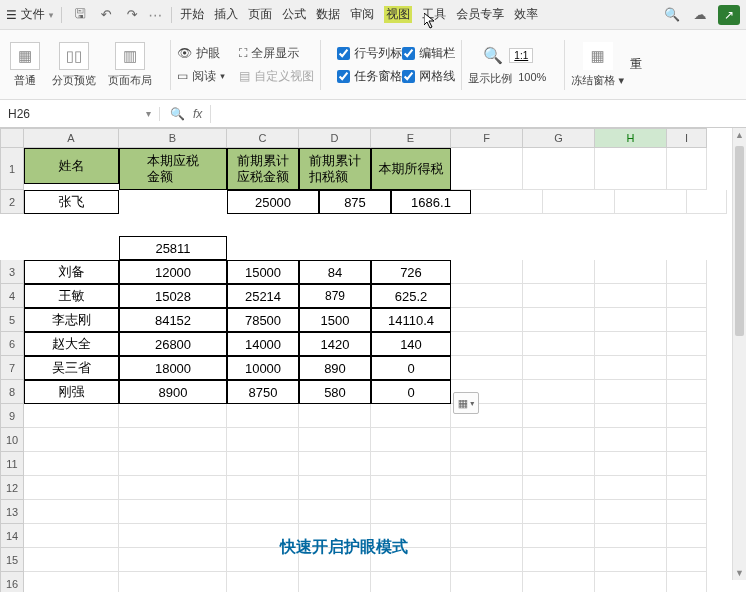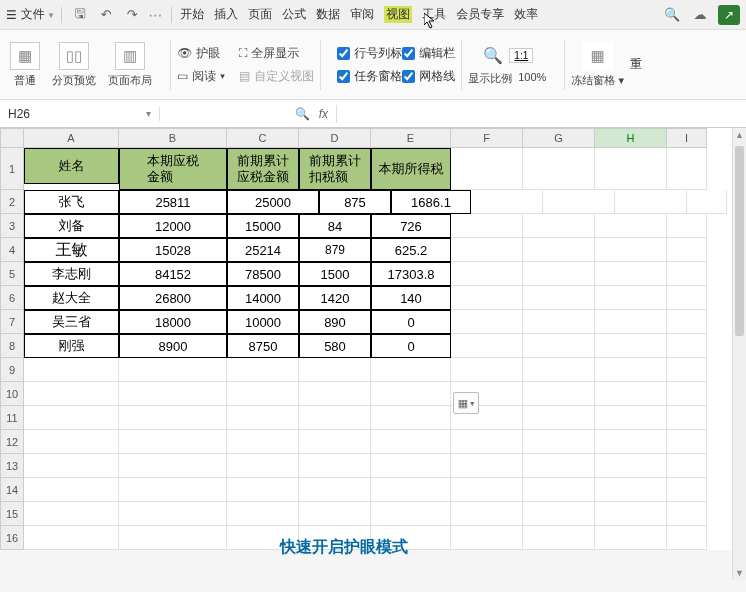--- a/index.html
+++ b/index.html
@@ -22,21 +22,21 @@
 .ribbon-sep { width: 1px; height: 50px; background: #ddd; margin: 0 6px; }
 .check-item { display: flex; align-items: center; gap: 4px; font-size: 12px; color: #333; }
 .check-item input { accent-color: #1976d2; width: 13px; height: 13px; }
 .ribbon-col { display: flex; flex-direction: column; gap: 6px; }
 .ribbon-text-btn { display: flex; align-items: center; gap: 4px; font-size: 12px; color: #444; }
 .ribbon-100 { border: 1px solid #ccc; padding: 1px 4px; font-size: 10px; background: #fff; }
 .ribbon-scale-icon { width: 24px; height: 24px; display: flex; align-items: center; justify-content: center; color: #888; }
 .ribbon-freeze { display: flex; flex-direction: column; align-items: center; gap: 3px; }
 .ribbon-end { font-size: 12px; color: #333; margin-left: 6px; }
 
-.formula-bar { display: flex; align-items: center; height: 28px; background: #fff; border-bottom: 1px solid #ccc; justify-content: space-between; }
+.formula-bar { display: flex; align-items: center; height: 28px; background: #fff; border-bottom: 1px solid #ccc; }
 .name-box { width: 160px; border-right: 1px solid #ddd; display: flex; align-items: center; padding: 0 8px; font-size: 12px; color: #333; justify-content: space-between; }
 .name-box .chev { color: #888; font-size: 10px; }
 .fx-area { display: flex; align-items: center; padding: 0 10px; gap: 8px; font-size: 12px; color: #666; }
 .fx-area .fx { font-style: italic; }
 
 .sheet { position: relative; background: #fff; }
 .col-headers { display: flex; height: 20px; }
 .corner { width: 24px; border: 1px solid #ccc; background: #eee; }
 .col-h { border: 1px solid #ccc; border-left: none; background: #eee; font-size: 11px; color: #555; display: flex; align-items: center; justify-content: center; }
 .col-h.sel { background: #d0e8d0; color: #0a7a0a; }
@@ -205,21 +205,21 @@
 扣税额</div>
         <div class="cell" style="width: 80px; height: 42px; border: 1.5px solid rgb(0, 0, 0); background: rgb(168, 200, 130); font-weight: 500; font-size: 13px; white-space: pre-line; line-height: 1.2;">本期所得税</div>
         <div class="cell" style="width: 72px; height: 42px;"></div>
         <div class="cell" style="width: 72px; height: 42px;"></div>
         <div class="cell" style="width: 72px; height: 42px;"></div>
         <div class="cell" style="width: 40px; height: 42px;"></div>
       </div>
       <div class="row" data-row="2">
         <div class="row-h">2</div>
         <div class="cell" style="width: 95px; height: 24px; border: 1.5px solid rgb(0, 0, 0); font-size: 13px;">张飞</div>
-        <div class="cell" style="width: 108px; height: 24px; border: 1.5px solid rgb(0, 0, 0); font-size: 13px;">25811</div>
+        <div class="cell" style="width: 108px; height: 24px; border: 1.5px solid rgb(0, 0, 0); font-size: 13px; margin-top: 46px;">25811</div>
         <div class="cell" style="width: 92px; height: 24px; border: 1.5px solid rgb(0, 0, 0); font-size: 13px;">25000</div>
         <div class="cell" style="width: 72px; height: 24px; border: 1.5px solid rgb(0, 0, 0); font-size: 13px;">875</div>
         <div class="cell" style="width: 80px; height: 24px; border: 1.5px solid rgb(0, 0, 0); font-size: 13px;">1686.1</div>
         <div class="cell" style="width: 72px; height: 24px;"></div>
         <div class="cell" style="width: 72px; height: 24px;"></div>
         <div class="cell" style="width: 72px; height: 24px;"></div>
         <div class="cell" style="width: 40px; height: 24px;"></div>
       </div>
       <div class="row" data-row="3">
         <div class="row-h">3</div>
@@ -228,37 +228,37 @@
         <div class="cell" style="width: 72px; height: 24px; border: 1.5px solid rgb(0, 0, 0); font-size: 13px;">15000</div>
         <div class="cell" style="width: 72px; height: 24px; border: 1.5px solid rgb(0, 0, 0); font-size: 13px;">84</div>
         <div class="cell" style="width: 80px; height: 24px; border: 1.5px solid rgb(0, 0, 0); font-size: 13px;">726</div>
         <div class="cell" style="width: 72px; height: 24px;"></div>
         <div class="cell" style="width: 72px; height: 24px;"></div>
         <div class="cell" style="width: 72px; height: 24px;"></div>
         <div class="cell" style="width: 40px; height: 24px;"></div>
       </div>
       <div class="row" data-row="4">
         <div class="row-h">4</div>
-        <div class="cell" style="width: 95px; height: 24px; border: 1.5px solid rgb(0, 0, 0); font-size: 16px;">王敏</div>
+        <div class="cell" style="width: 95px; height: 24px; border: 1.5px solid rgb(0, 0, 0); font-size: 13px;">王敏</div>
         <div class="cell" style="width: 108px; height: 24px; border: 1.5px solid rgb(0, 0, 0); font-size: 13px;">15028</div>
         <div class="cell" style="width: 72px; height: 24px; border: 1.5px solid rgb(0, 0, 0); font-size: 13px;">25214</div>
         <div class="cell" style="width: 72px; height: 24px; border: 1.5px solid rgb(0, 0, 0); font-size: 12px;">879</div>
         <div class="cell" style="width: 80px; height: 24px; border: 1.5px solid rgb(0, 0, 0); font-size: 13px;">625.2</div>
         <div class="cell" style="width: 72px; height: 24px;"></div>
         <div class="cell" style="width: 72px; height: 24px;"></div>
         <div class="cell" style="width: 72px; height: 24px;"></div>
         <div class="cell" style="width: 40px; height: 24px;"></div>
       </div>
       <div class="row" data-row="5">
         <div class="row-h">5</div>
         <div class="cell" style="width: 95px; height: 24px; border: 1.5px solid rgb(0, 0, 0); font-size: 13px;">李志刚</div>
         <div class="cell" style="width: 108px; height: 24px; border: 1.5px solid rgb(0, 0, 0); font-size: 13px;">84152</div>
         <div class="cell" style="width: 72px; height: 24px; border: 1.5px solid rgb(0, 0, 0); font-size: 13px;">78500</div>
         <div class="cell" style="width: 72px; height: 24px; border: 1.5px solid rgb(0, 0, 0); font-size: 13px;">1500</div>
-        <div class="cell" style="width: 80px; height: 24px; border: 1.5px solid rgb(0, 0, 0); font-size: 13px;">17303.8</div>
+        <div class="cell" style="width: 80px; height: 24px; border: 1.5px solid rgb(0, 0, 0); font-size: 13px;">14110.4</div>
         <div class="cell" style="width: 72px; height: 24px;"></div>
         <div class="cell" style="width: 72px; height: 24px;"></div>
         <div class="cell" style="width: 72px; height: 24px;"></div>
         <div class="cell" style="width: 40px; height: 24px;"></div>
       </div>
       <div class="row" data-row="6">
         <div class="row-h">6</div>
         <div class="cell" style="width: 95px; height: 24px; border: 1.5px solid rgb(0, 0, 0); font-size: 13px;">赵大全</div>
         <div class="cell" style="width: 108px; height: 24px; border: 1.5px solid rgb(0, 0, 0); font-size: 13px;">26800</div>
         <div class="cell" style="width: 72px; height: 24px; border: 1.5px solid rgb(0, 0, 0); font-size: 13px;">14000</div>

